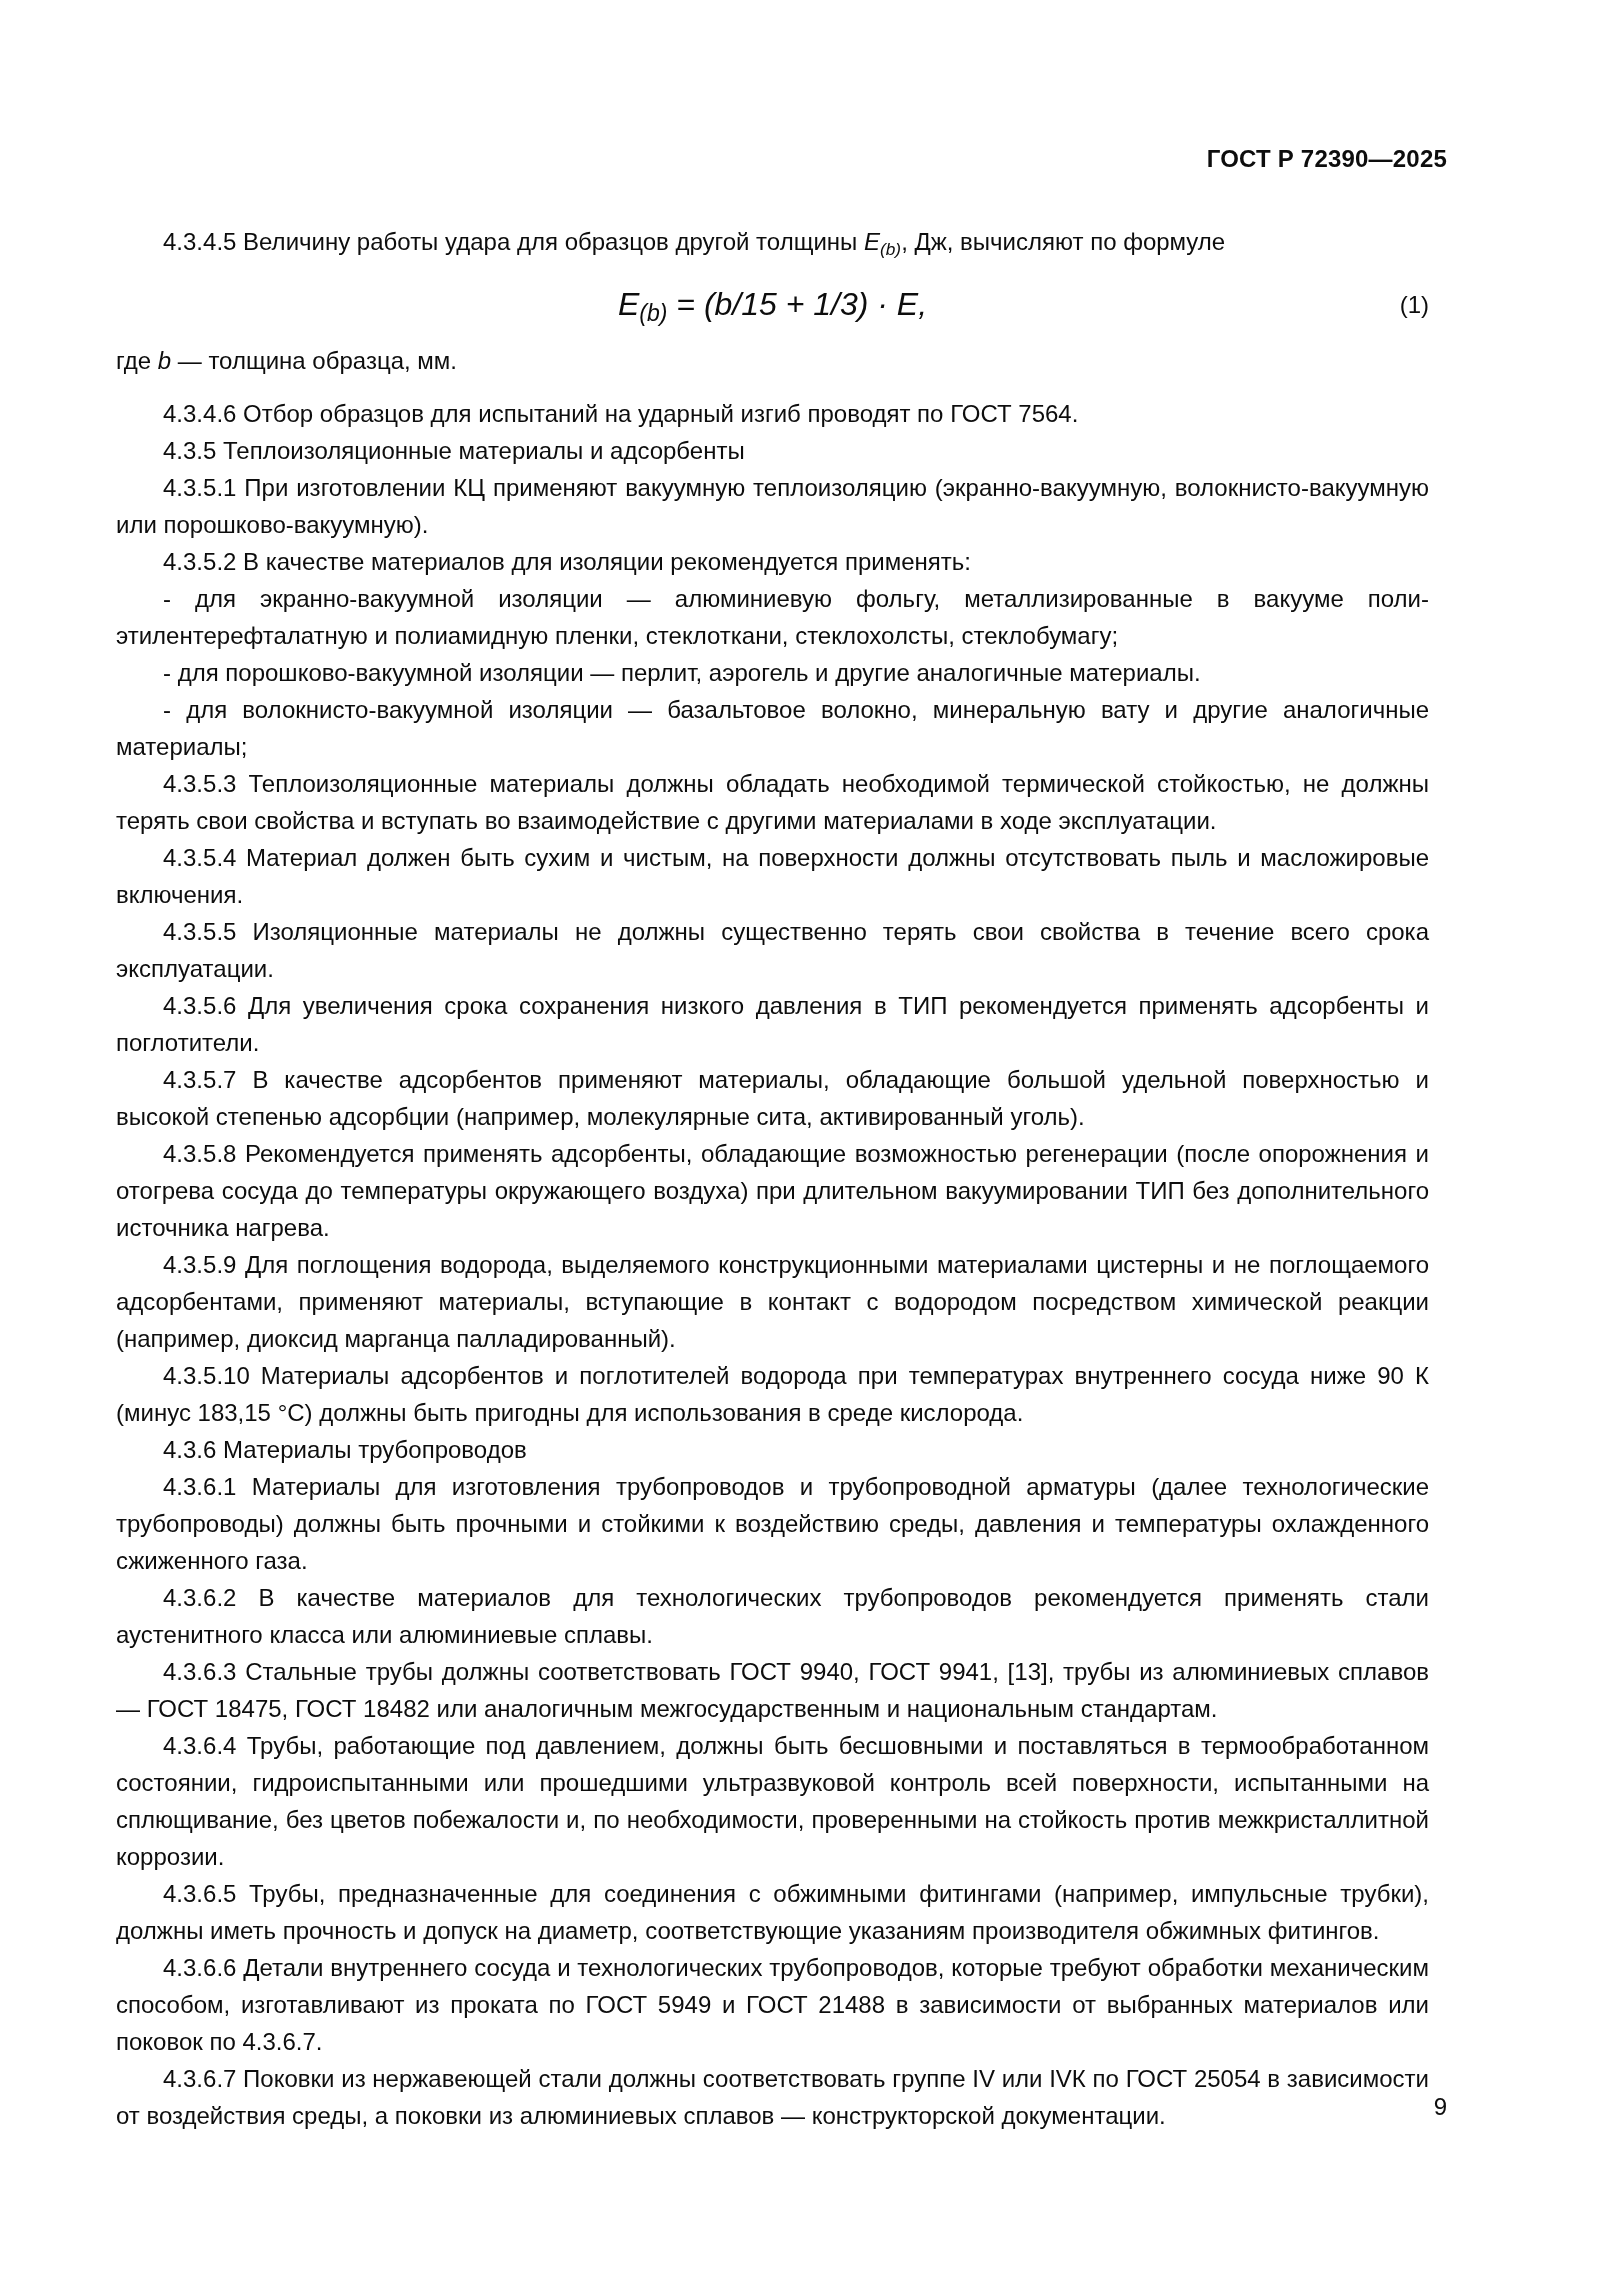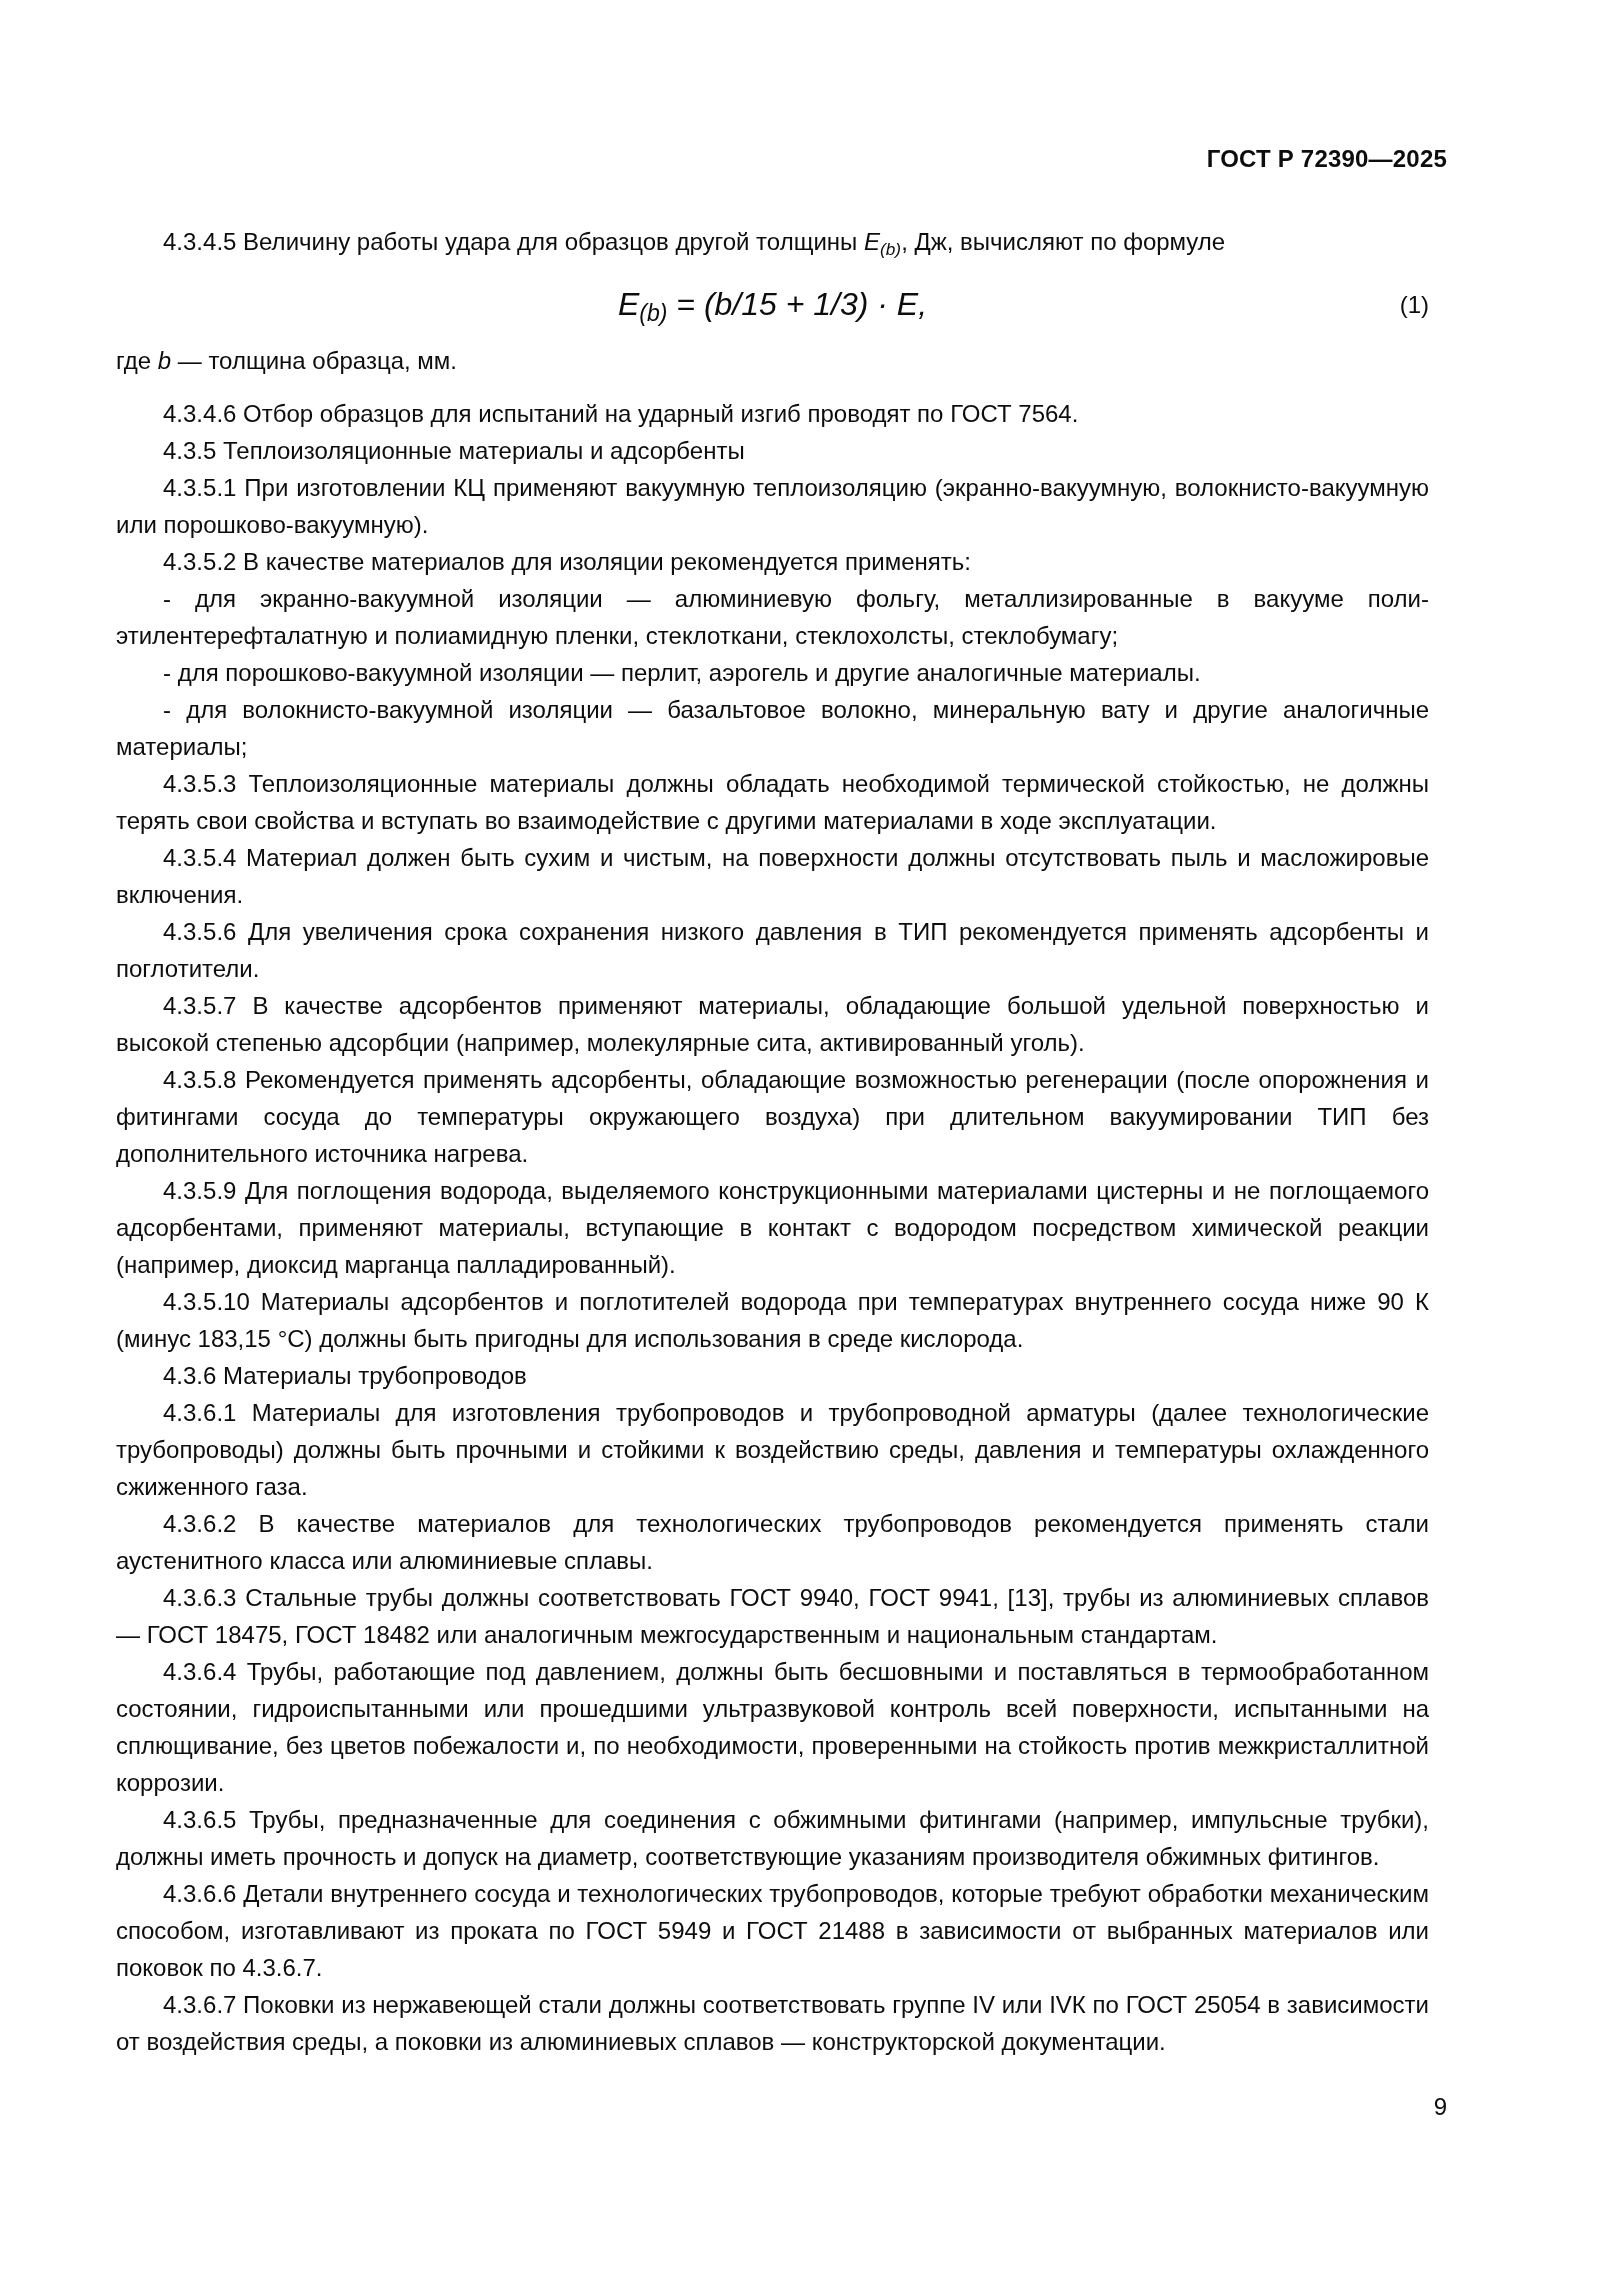--- a/index.html
+++ b/index.html
@@ -130,23 +130,24 @@
     <p class="indent">4.3.5.1 При изготовлении КЦ применяют вакуумную теплоизоляцию (экранно-вакуумную, волокни­сто-вакуумную или порошково-вакуумную).</p>
 
     <p class="indent nojust">4.3.5.2 В качестве материалов для изоляции рекомендуется применять:</p>
 
     <p class="dash">- для экранно-вакуумной изоляции — алюминиевую фольгу, металлизированные в вакууме поли­этилентерефталатную и полиамидную пленки, стеклоткани, стеклохолсты, стеклобумагу;</p>
     <p class="dash nojust">- для порошково-вакуумной изоляции — перлит, аэрогель и другие аналогичные материалы.</p>
     <p class="dash">- для волокнисто-вакуумной изоляции — базальтовое волокно, минеральную вату и другие ана­логичные материалы;</p>
 
     <p class="indent">4.3.5.3 Теплоизоляционные материалы должны обладать необходимой термической стойкостью, не должны терять свои свойства и вступать во взаимодействие с другими материалами в ходе эксплу­атации.</p>
     <p class="indent">4.3.5.4 Материал должен быть сухим и чистым, на поверхности должны отсутствовать пыль и масложировые включения.</p>
+    <p class="indent">4.3.5.5 Изоляционные материалы не должны существенно терять свои свойства в течение всего срока эксплуатации.</p>
     <p class="indent">4.3.5.6 Для увеличения срока сохранения низкого давления в ТИП рекомендуется применять ад­сорбенты и поглотители.</p>
     <p class="indent">4.3.5.7 В качестве адсорбентов применяют материалы, обладающие большой удельной поверхно­стью и высокой степенью адсорбции (например, молекулярные сита, активированный уголь).</p>
-    <p class="indent">4.3.5.8 Рекомендуется применять адсорбенты, обладающие возможностью регенерации (после опорожнения и фитингами сосуда до температуры окружающего воздуха) при длительном вакуумирова­нии ТИП без дополнительного источника нагрева.</p>
+    <p class="indent">4.3.5.8 Рекомендуется применять адсорбенты, обладающие возможностью регенерации (после опорожнения и отогрева сосуда до температуры окружающего воздуха) при длительном вакуумирова­нии ТИП без дополнительного источника нагрева.</p>
     <p class="indent">4.3.5.9 Для поглощения водорода, выделяемого конструкционными материалами цистерны и не поглощаемого адсорбентами, применяют материалы, вступающие в контакт с водородом посредством химической реакции (например, диоксид марганца палладированный).</p>
     <p class="indent">4.3.5.10 Материалы адсорбентов и поглотителей водорода при температурах внутреннего сосуда ниже 90 К (минус 183,15 °C) должны быть пригодны для использования в среде кислорода.</p>
 
     <p class="bold">4.3.6 Материалы трубопроводов</p>
 
     <p class="indent">4.3.6.1 Материалы для изготовления трубопроводов и трубопроводной арматуры (далее техноло­гические трубопроводы) должны быть прочными и стойкими к воздействию среды, давления и темпера­туры охлажденного сжиженного газа.</p>
     <p class="indent">4.3.6.2 В качестве материалов для технологических трубопроводов рекомендуется применять стали аустенитного класса или алюминиевые сплавы.</p>
     <p class="indent">4.3.6.3 Стальные трубы должны соответствовать ГОСТ 9940, ГОСТ 9941, [13], трубы из алюми­ниевых сплавов — ГОСТ 18475, ГОСТ 18482 или аналогичным межгосударственным и национальным стандартам.</p>
     <p class="indent">4.3.6.4 Трубы, работающие под давлением, должны быть бесшовными и поставляться в термо­обработанном состоянии, гидроиспытанными или прошедшими ультразвуковой контроль всей поверх­ности, испытанными на сплющивание, без цветов побежалости и, по необходимости, проверенными на стойкость против межкристаллитной коррозии.</p>
     <p class="indent">4.3.6.5 Трубы, предназначенные для соединения с обжимными фитингами (например, импульс­ные трубки), должны иметь прочность и допуск на диаметр, соответствующие указаниям производителя обжимных фитингов.</p>

